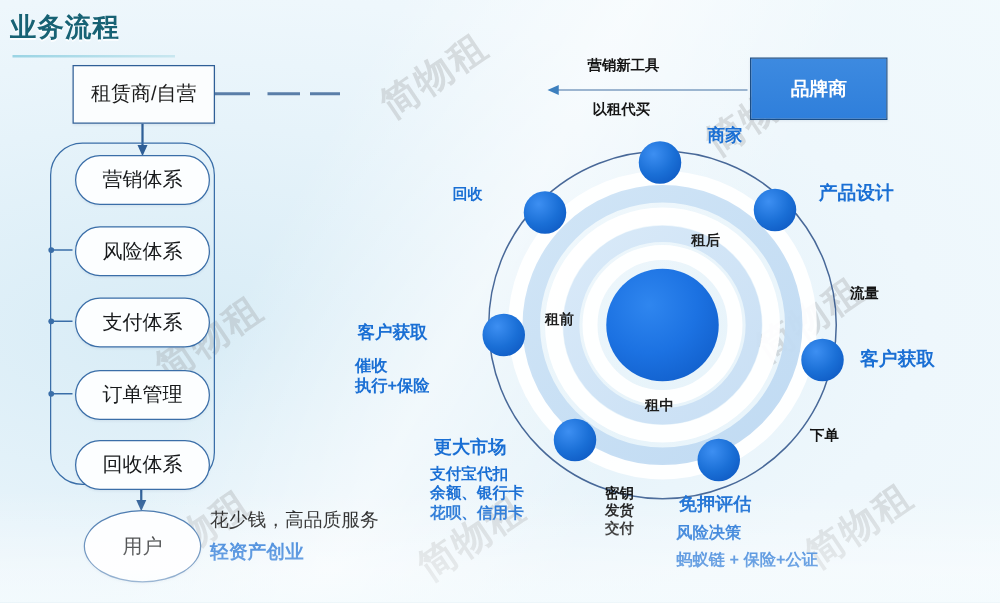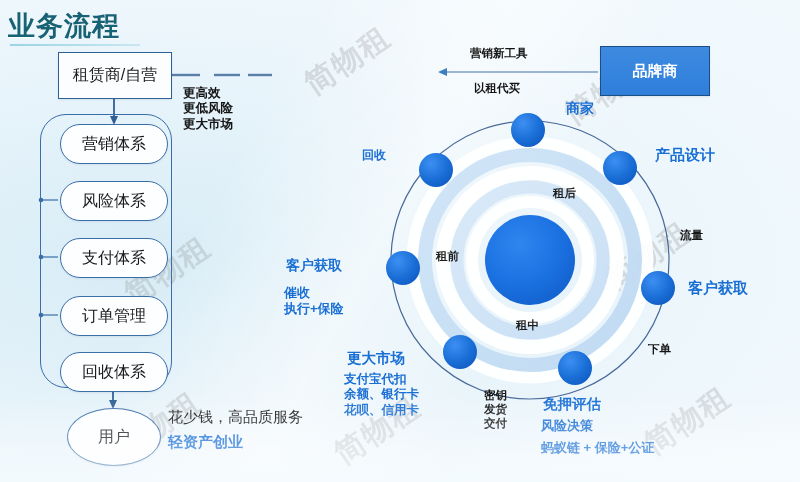--- a/index.html
+++ b/index.html
@@ -25,21 +25,21 @@
     content:"";position:absolute;left:0;right:0;bottom:0;height:90px;
     background:linear-gradient(180deg,rgba(255,255,255,0) 0%,rgba(255,255,255,.38) 70%,rgba(246,252,254,.7) 100%);
     pointer-events:none;
   }
 
   .abs{position:absolute;}
 
   
   #title{
     left:8px;top:8px;
-    font-size:27px;font-weight:bold;letter-spacing:1px;
+    font-size:21px;font-weight:bold;letter-spacing:1px;
     color:#176274;
     text-shadow:0 1px 0 rgba(255,255,255,.8);
   }
   #title-underline{
     left:10px;top:44px;width:130px;height:2px;
     background:linear-gradient(90deg,#9ad4e4,#c9e7f0);
   }
 
   
   .wm{
@@ -214,23 +214,20 @@
   <div class="abs rectbox" id="box-rental">租赁商/自营</div>
 
   <div class="abs pill" id="pill0">营销体系</div>
   <div class="abs pill" id="pill1">风险体系</div>
   <div class="abs pill" id="pill2">支付体系</div>
   <div class="abs pill" id="pill3">订单管理</div>
   <div class="abs pill" id="pill4">回收体系</div>
 
   <div class="abs" id="oval-user">用户</div>
 
-  <div class="abs lbl" id="t-benefits">更高效
-更低风险
-更大市场</div>
   <div class="abs lbl" id="t-slogan">花少钱，高品质服务</div>
   <div class="abs lbl blue-b" id="t-slogan2">轻资产创业</div>
 
   <div class="abs rectbox" id="box-brand">品牌商</div>
   <div class="abs lbl" id="t-newtool">营销新工具</div>
   <div class="abs lbl" id="t-rentbuy">以租代买</div>
 
   <div class="abs lbl" id="r-after">租后</div>
   <div class="abs lbl" id="r-before">租前</div>
   <div class="abs lbl" id="r-during">租中</div>

